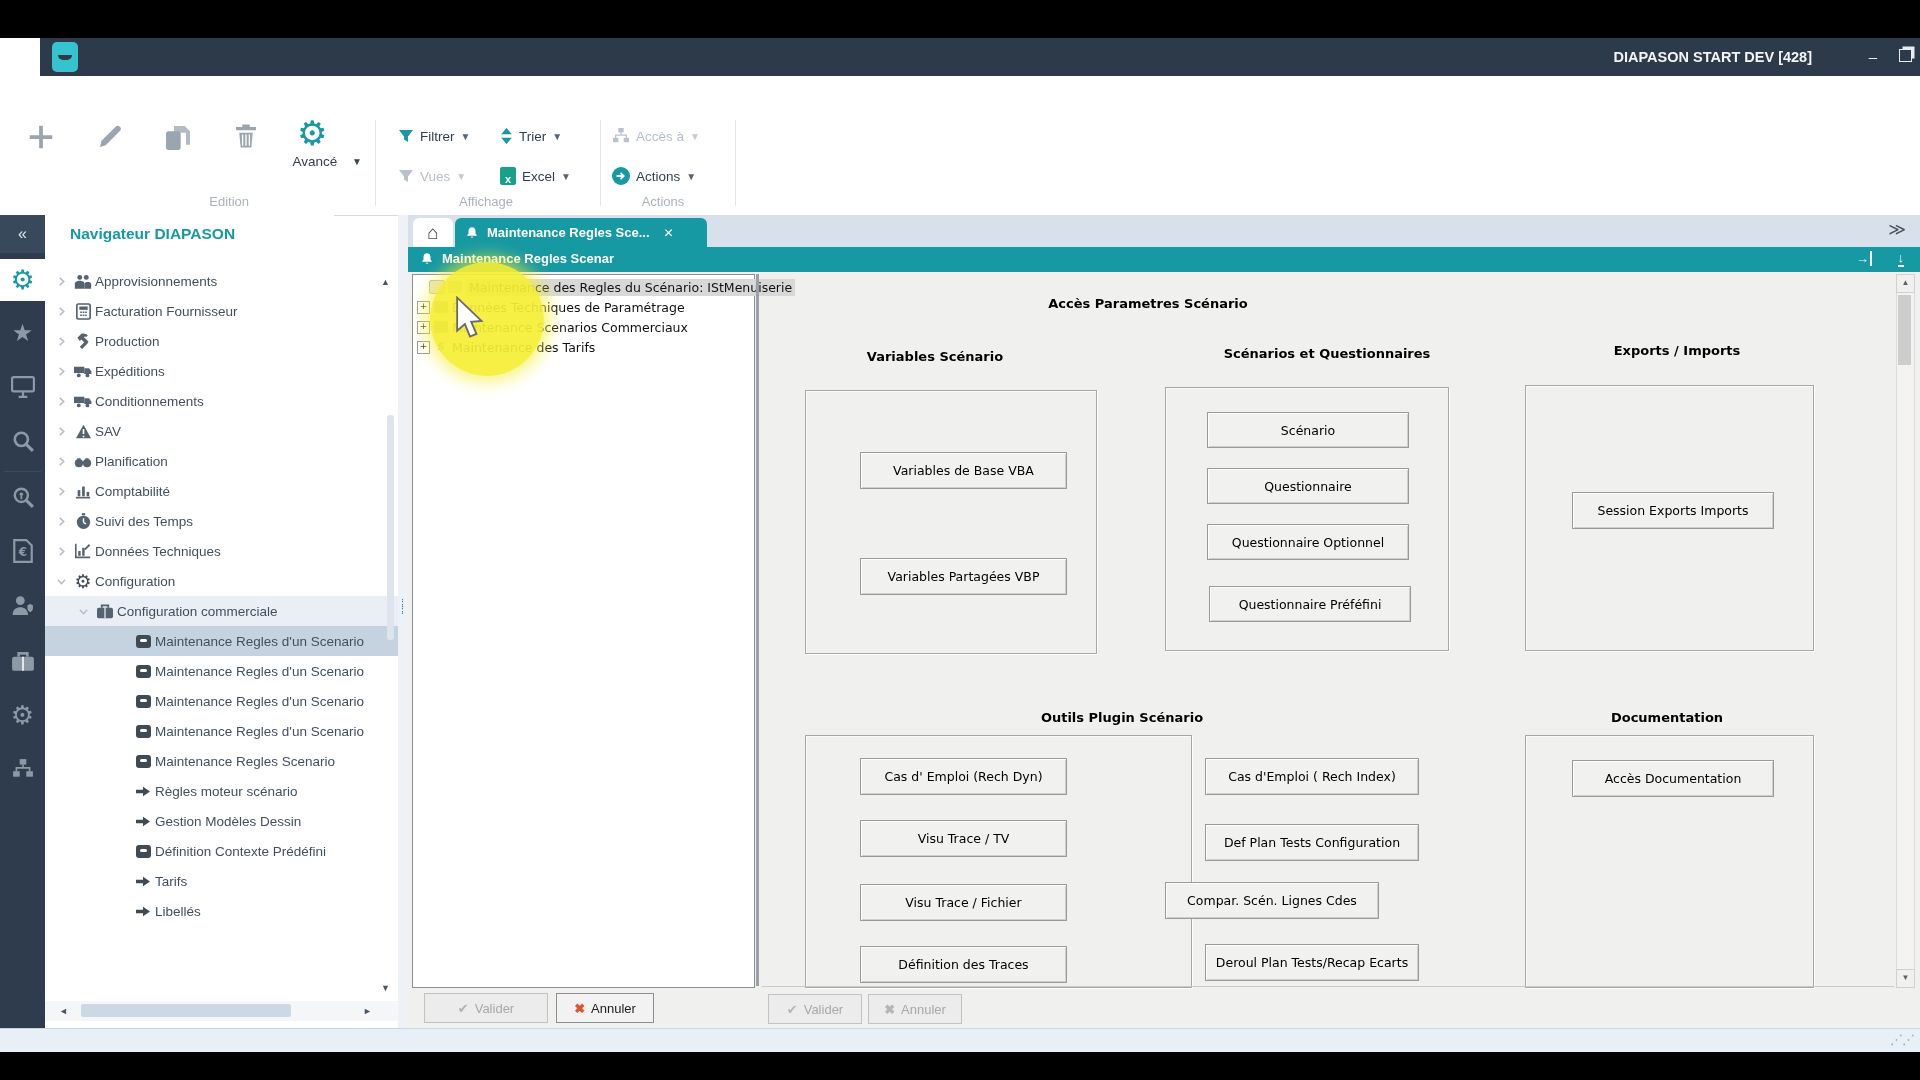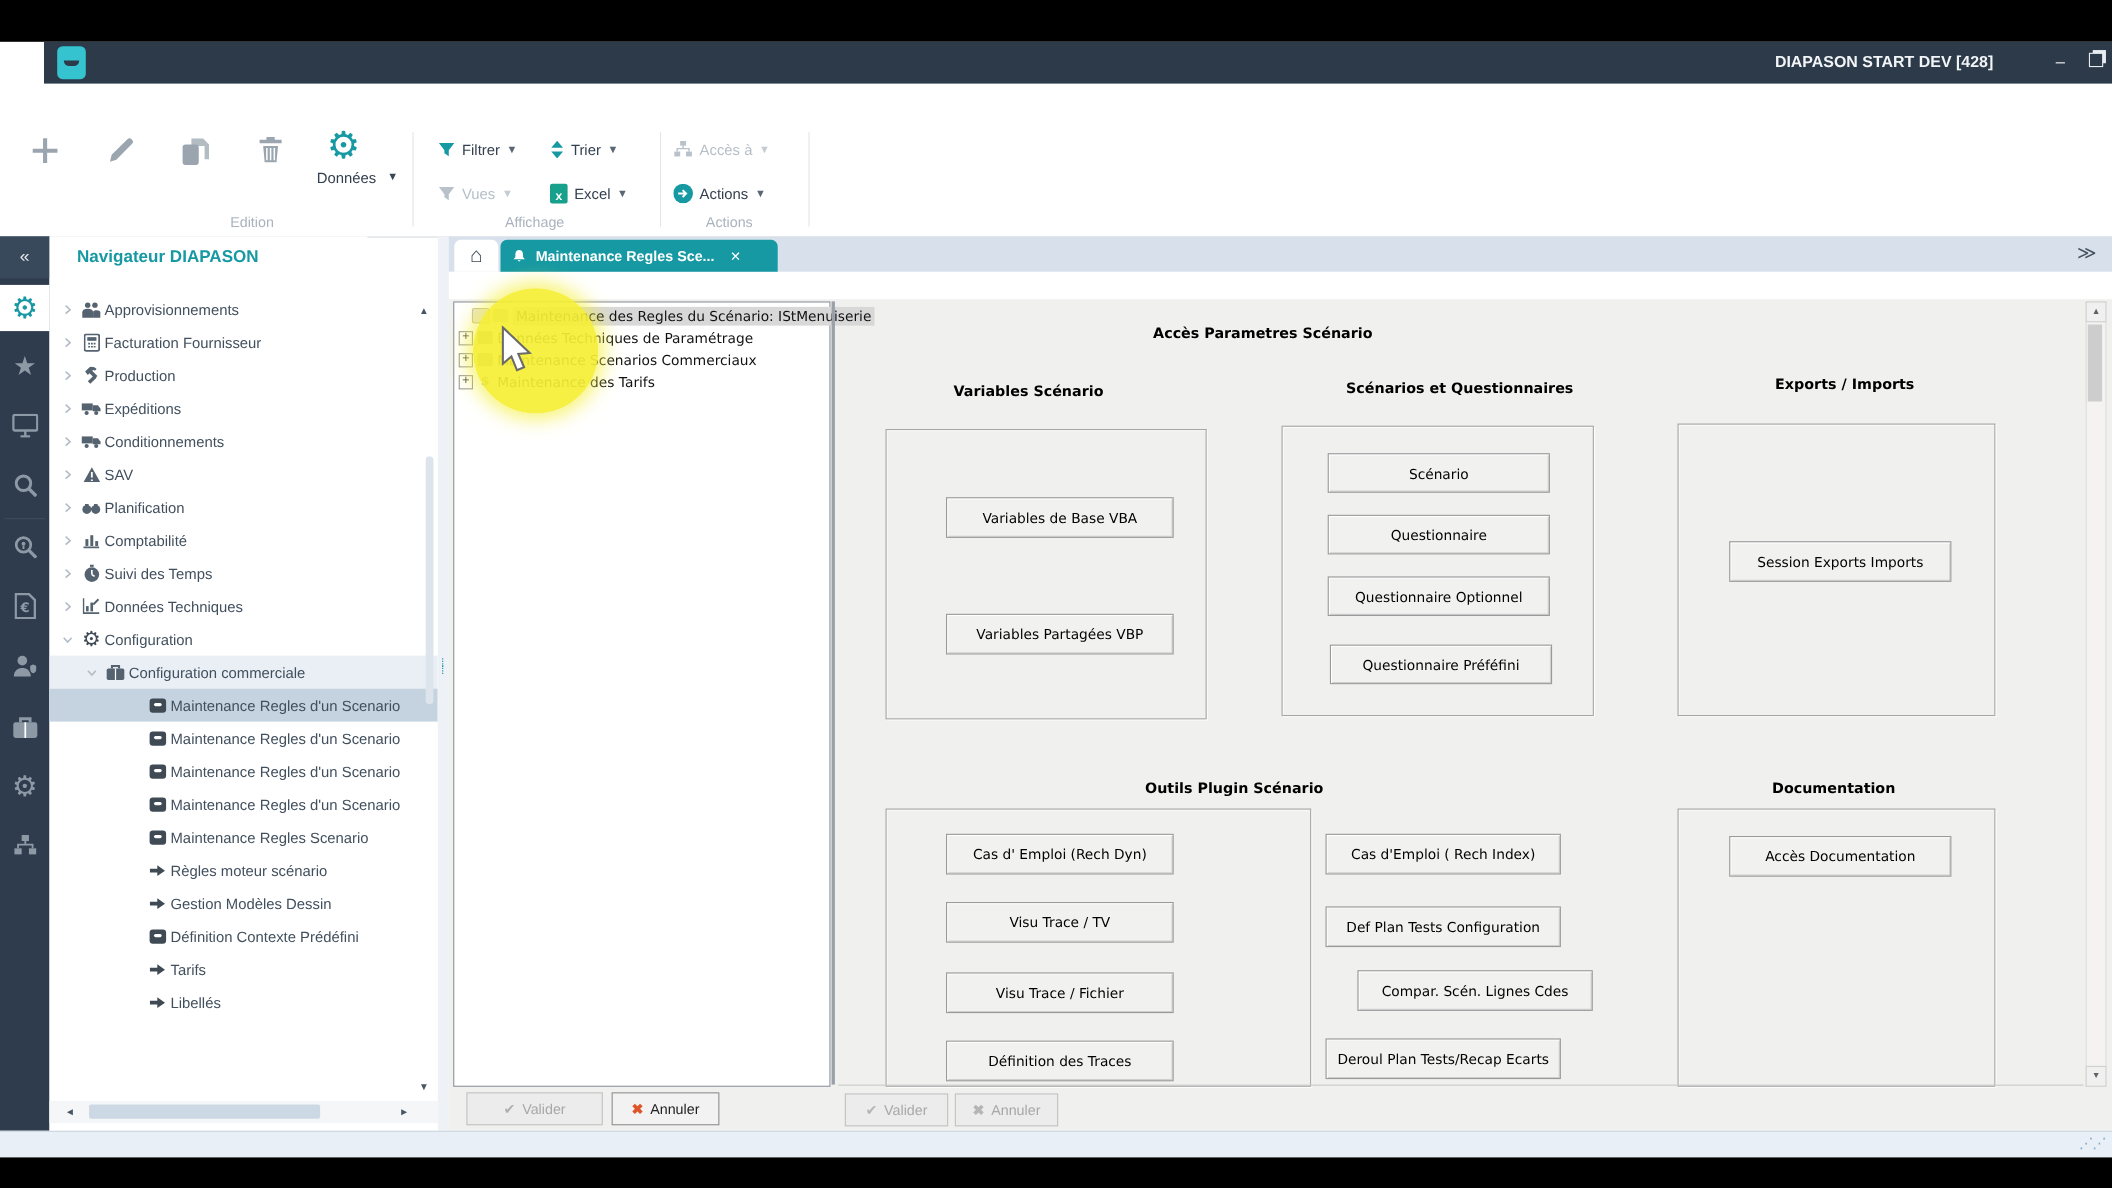--- a/index.html
+++ b/index.html
@@ -222,21 +222,21 @@
         <svg class="ic" width="32" height="32">
           <use href="#s-copy"></use>
         </svg>
       </div>
     <div class="big-ic" style="left:231px;">
         <svg class="ic" width="30" height="30">
           <use href="#s-trash"></use>
         </svg>
       </div>
     <div class="big-ic" style="left:297px;top:4px;color:#1799a3;font-size:34px;line-height:34px;">⚙</div>
-    <div class="abs" style="left:277px;top:42px;width:76px;text-align:center;font-size:13.5px;color:#323f4e;">Données</div>
+    <div class="abs" style="left:277px;top:42px;width:76px;text-align:center;font-size:13.5px;color:#323f4e;">Avancé</div>
     <div class="abs" style="left:352px;top:44px;font-size:10px;color:#3a4653;">▼</div>
 
     <div class="rb-sep" style="left:375px;"></div>
 
     <div class="rb-btn" style="left:398px;top:12px;">
       <svg class="ic" width="16" height="16" style="color:#1799a3">
           <use href="#s-funnel"></use>
         </svg>
       <span>Filtrer</span>
         <span class="car">▼</span>
@@ -585,20 +585,28 @@
     <div class="abs" style="left:47px;top:3px;width:252px;height:29px;background:#1799a3;border-radius:6px 6px 0 0;display:flex;align-items:center;gap:8px;padding:0 10px;box-sizing:border-box;">
       <svg class="ic" width="14" height="14" style="color:#fff">
           <use href="#s-bell"></use>
         </svg>
       <span style="color:#fff;font-size:13px;font-weight:700;">Maintenance Regles Sce...</span>
       <span style="color:#fff;font-size:12px;margin-left:6px;">✕</span>
     </div>
     <div class="abs" style="right:14px;top:4px;font-size:17px;color:#47525e;">≫</div>
   </div>
 
+  <div id="tealband" class="abs">
+    <svg class="ic abs" style="left:12px;top:5px;color:#fff" width="14" height="14">
+        <use href="#s-bell"></use>
+      </svg>
+    <span class="abs" style="left:34px;top:4px;font-size:13px;font-weight:700;">Maintenance Regles Scenar</span>
+    <span class="abs" style="right:48px;top:4px;font-size:13px;border-right:2px solid #fff;padding-right:1px;">→</span>
+    <span class="abs" style="right:16px;top:3px;font-size:13px;border-bottom:2px solid #fff;padding-bottom:0;">↓</span>
+  </div>
 
   <div id="workspace" class="abs"></div>
 
   <div id="treepanel" class="abs">
     <div class="tree-row" style="margin-top:2px;">
       <span style="width:16px;flex:none"></span>
       <span style="width:14px;height:12px;background:#e8e4d2;border:1px solid #c9c090;border-radius:2px;margin-right:3px;flex:none"></span>
       <span style="width:14px;height:12px;background:#b9c4b2;border-radius:2px;margin-right:4px;flex:none"></span>
       <span style="background:#d8d8d8;padding:1px 3px;">Maintenance des Regles du Scénario: IStMenuiserie</span>
     </div>
@@ -654,21 +662,21 @@
   <div class="hdr" style="left:1547px;top:672px;width:240px;">Documentation</div>
 
   <div class="gbox" style="left:805px;top:697px;width:385px;height:251px;"></div>
   <div class="gbox" style="left:1525px;top:697px;width:287px;height:251px;"></div>
 
   <div class="cbtn" style="left:860px;top:720px;width:205px;height:35px;">Cas d' Emploi (Rech Dyn)</div>
   <div class="cbtn" style="left:1205px;top:720px;width:212px;height:35px;">Cas d'Emploi ( Rech Index)</div>
   <div class="cbtn" style="left:860px;top:782px;width:205px;height:35px;">Visu Trace / TV</div>
   <div class="cbtn" style="left:1205px;top:786px;width:212px;height:35px;">Def Plan Tests Configuration</div>
   <div class="cbtn" style="left:860px;top:846px;width:205px;height:35px;">Visu Trace / Fichier</div>
-  <div class="cbtn" style="left:1234px;top:844px;width:212px;height:35px;">Compar. Scén. Lignes Cdes</div>
+  <div class="cbtn" style="left:1165px;top:844px;width:212px;height:35px;">Compar. Scén. Lignes Cdes</div>
   <div class="cbtn" style="left:860px;top:908px;width:205px;height:35px;">Définition des Traces</div>
   <div class="cbtn" style="left:1205px;top:906px;width:212px;height:35px;">Deroul Plan Tests/Recap Ecarts</div>
 
   <div class="cbtn" style="left:1572px;top:722px;width:200px;height:35px;">Accès Documentation</div>
 
   <div class="abs" style="left:762px;top:948px;width:1132px;height:1px;background:#c9c9c9;"></div>
   <div class="footbtn" style="left:768px;top:956px;width:92px;">
     <span style="color:#b5b5b5;">✔</span>
     <span>Valider</span>
   </div>

